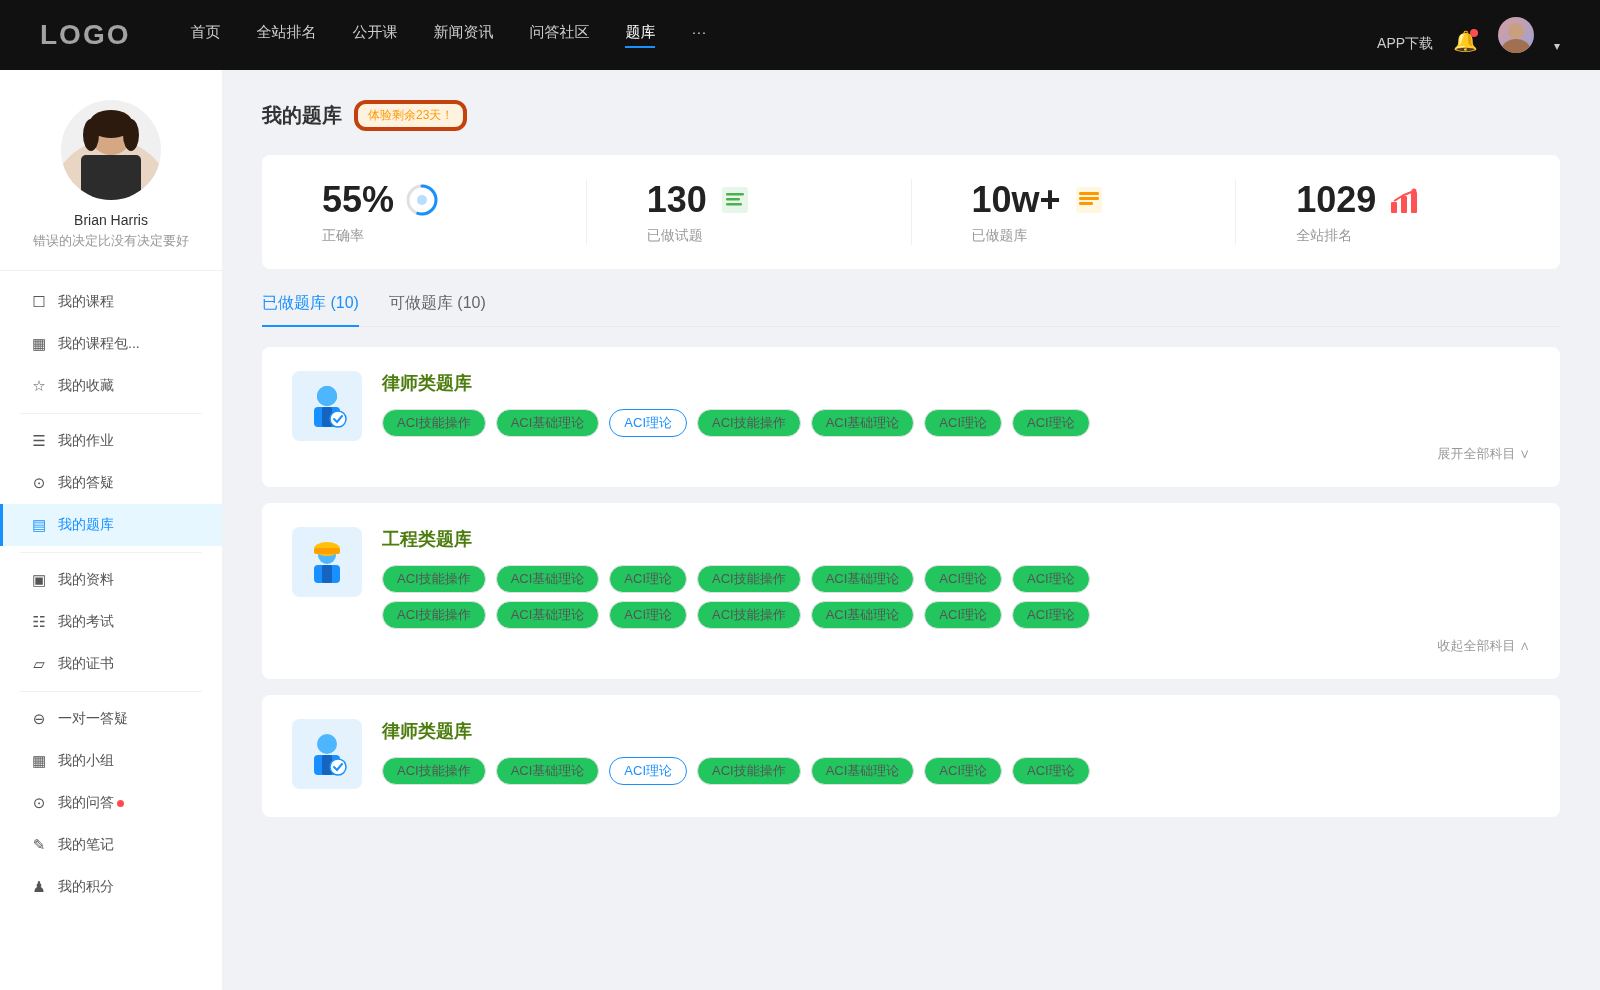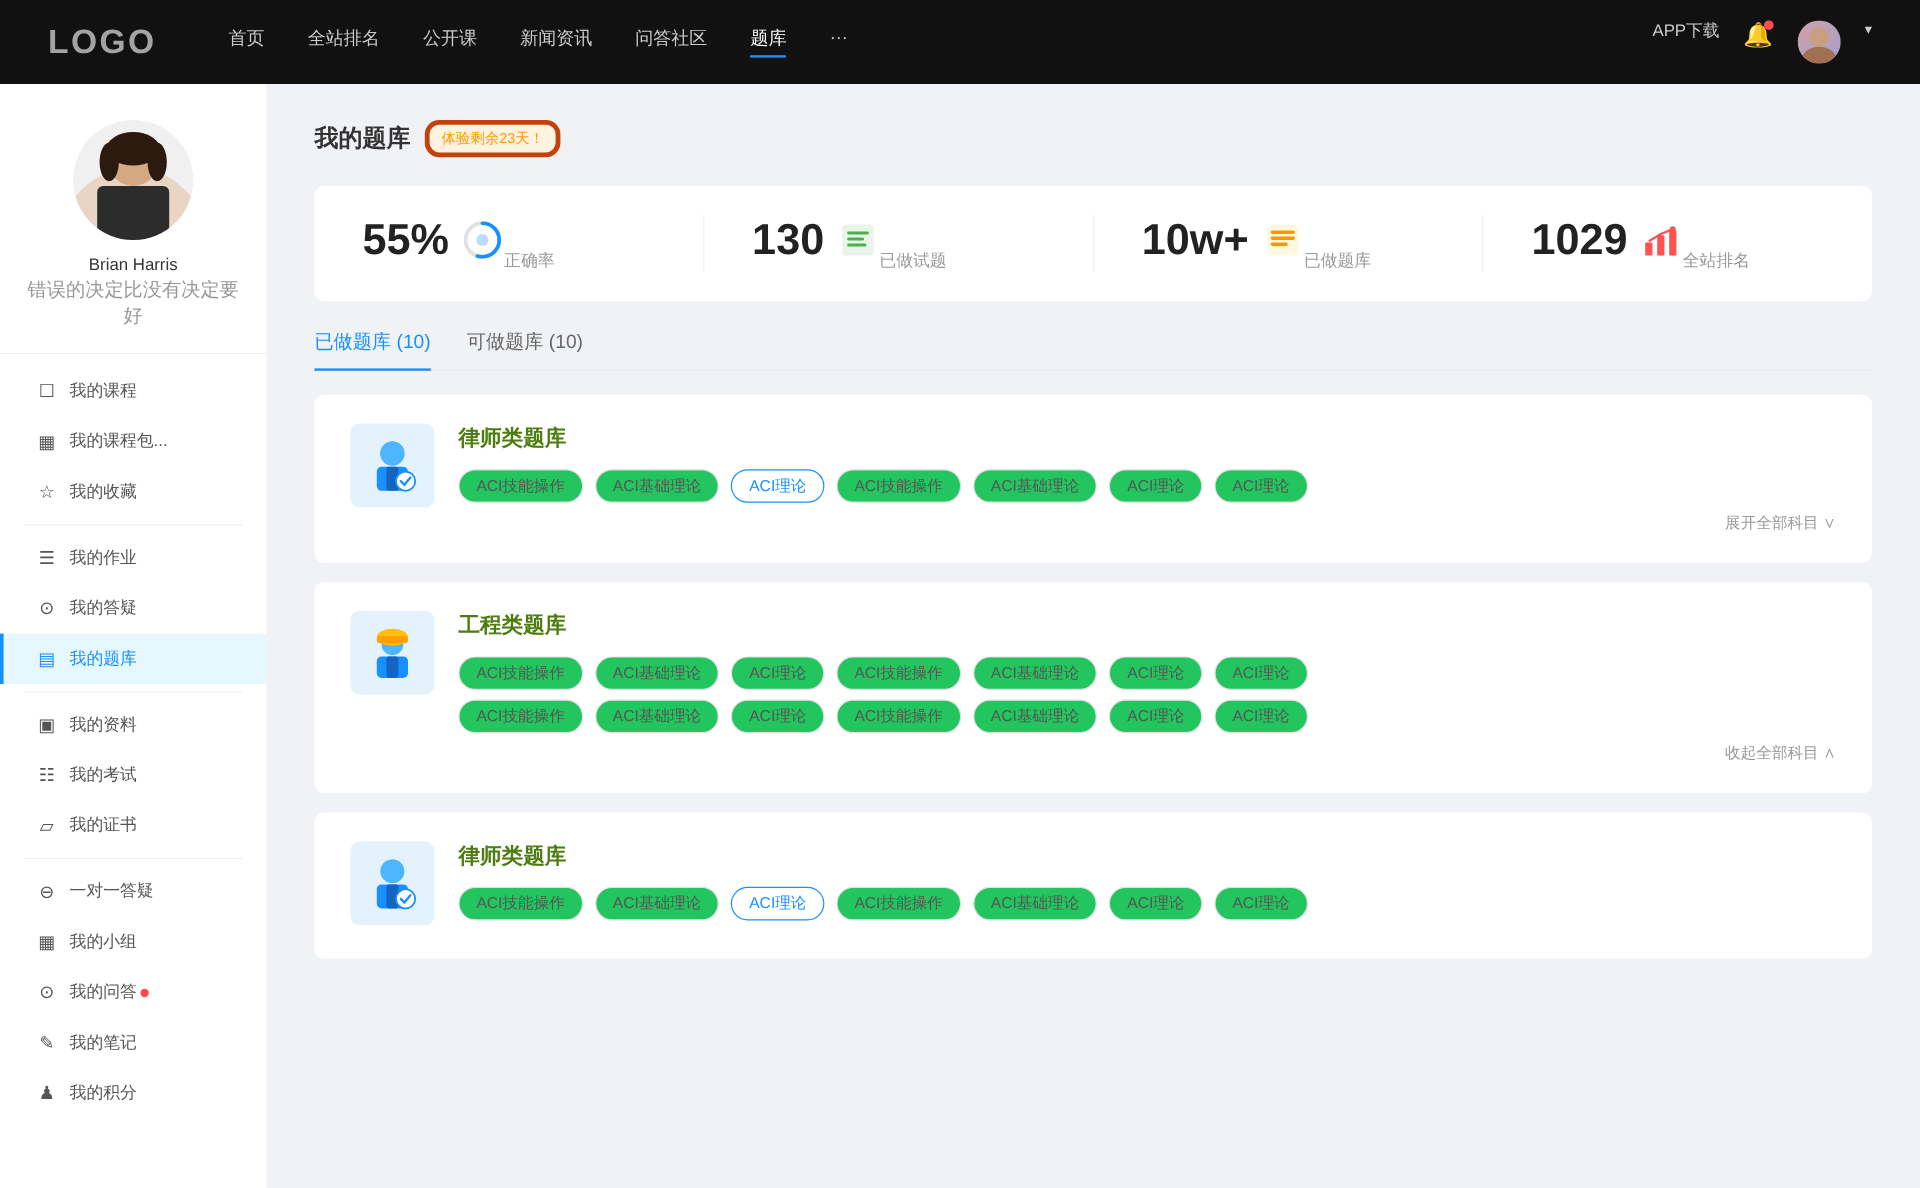--- a/index.html
+++ b/index.html
@@ -33,21 +33,21 @@
       font-size: 15px;
       cursor: pointer;
       padding-bottom: 4px;
     }
     .navbar-link.active {
       color: white;
       border-bottom: 2px solid #1890ff;
     }
     .navbar-right {
       display: flex;
-      align-items: flex-start;
+      align-items: flex-end;
       gap: 20px;
     }
     .navbar-app-download {
       color: #ccc;
       font-size: 14px;
       cursor: pointer;
     }
     .navbar-bell {
       color: #ccc;
       font-size: 20px;
@@ -108,21 +108,21 @@
       background: #f0f0f0;
       overflow: hidden;
       margin-bottom: 12px;
     }
     .sidebar-name {
       font-size: 14px;
       color: #333;
       margin-bottom: 4px;
     }
     .sidebar-motto {
-      font-size: 16px;
+      font-size: 13px;
       color: #999;
       text-align: center;
     }
     .sidebar-menu {
       padding: 10px 0;
     }
     .sidebar-item {
       display: flex;
       align-items: center;
       padding: 12px 30px;
@@ -193,24 +193,25 @@
     .stats-row {
       display: flex;
       background: white;
       border-radius: 8px;
       padding: 24px 0;
       margin-bottom: 24px;
     }
     .stat-item {
       flex: 1;
       display: flex;
-      flex-direction: row;
-      align-items: flex-end;
+      flex-direction: column;
+      align-items: flex-start;
       padding: 0 40px;
       border-right: 1px solid #f0f0f0;
+      margin-left: 20px;
     }
     .stat-item:last-child { border-right: none; }
     .stat-value-row {
       display: flex;
       align-items: center;
       gap: 10px;
       margin-bottom: 6px;
     }
     .stat-value {
       font-size: 36px;

